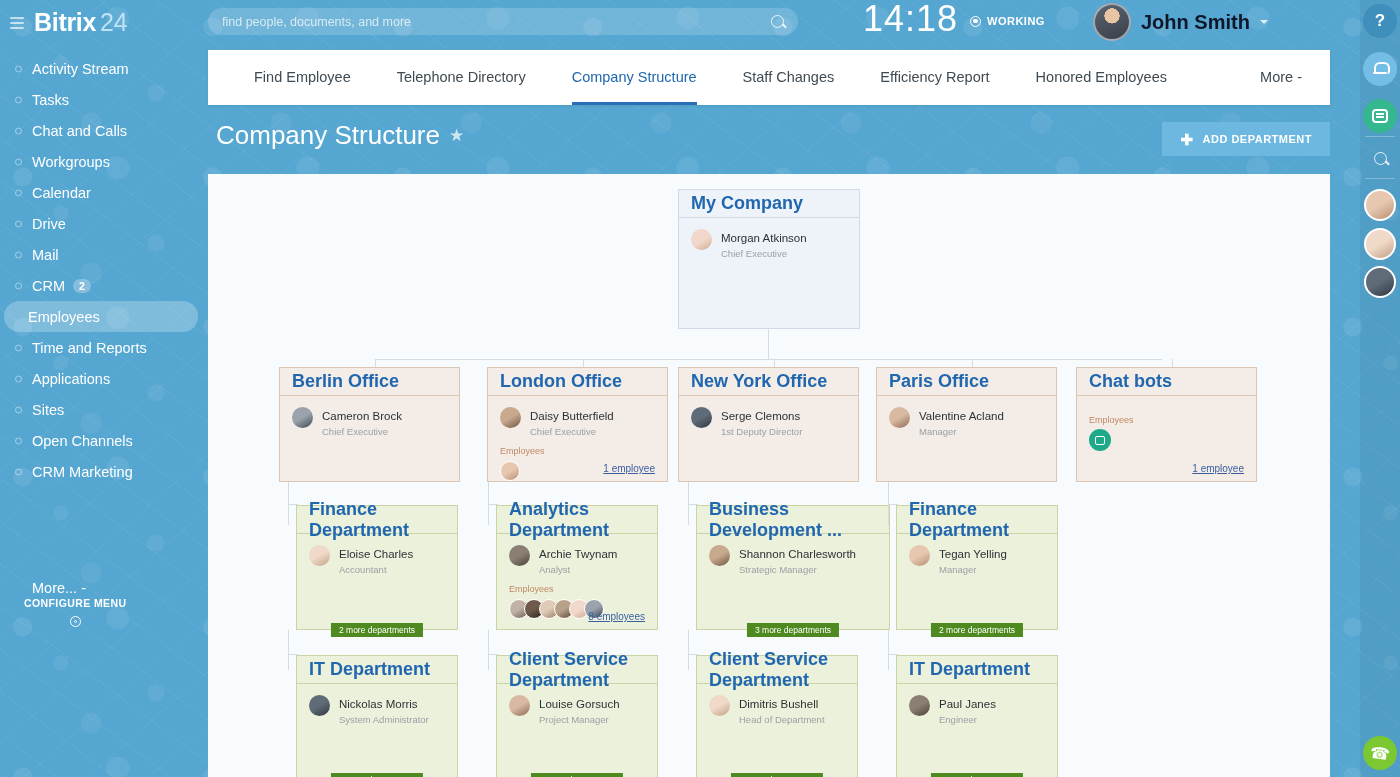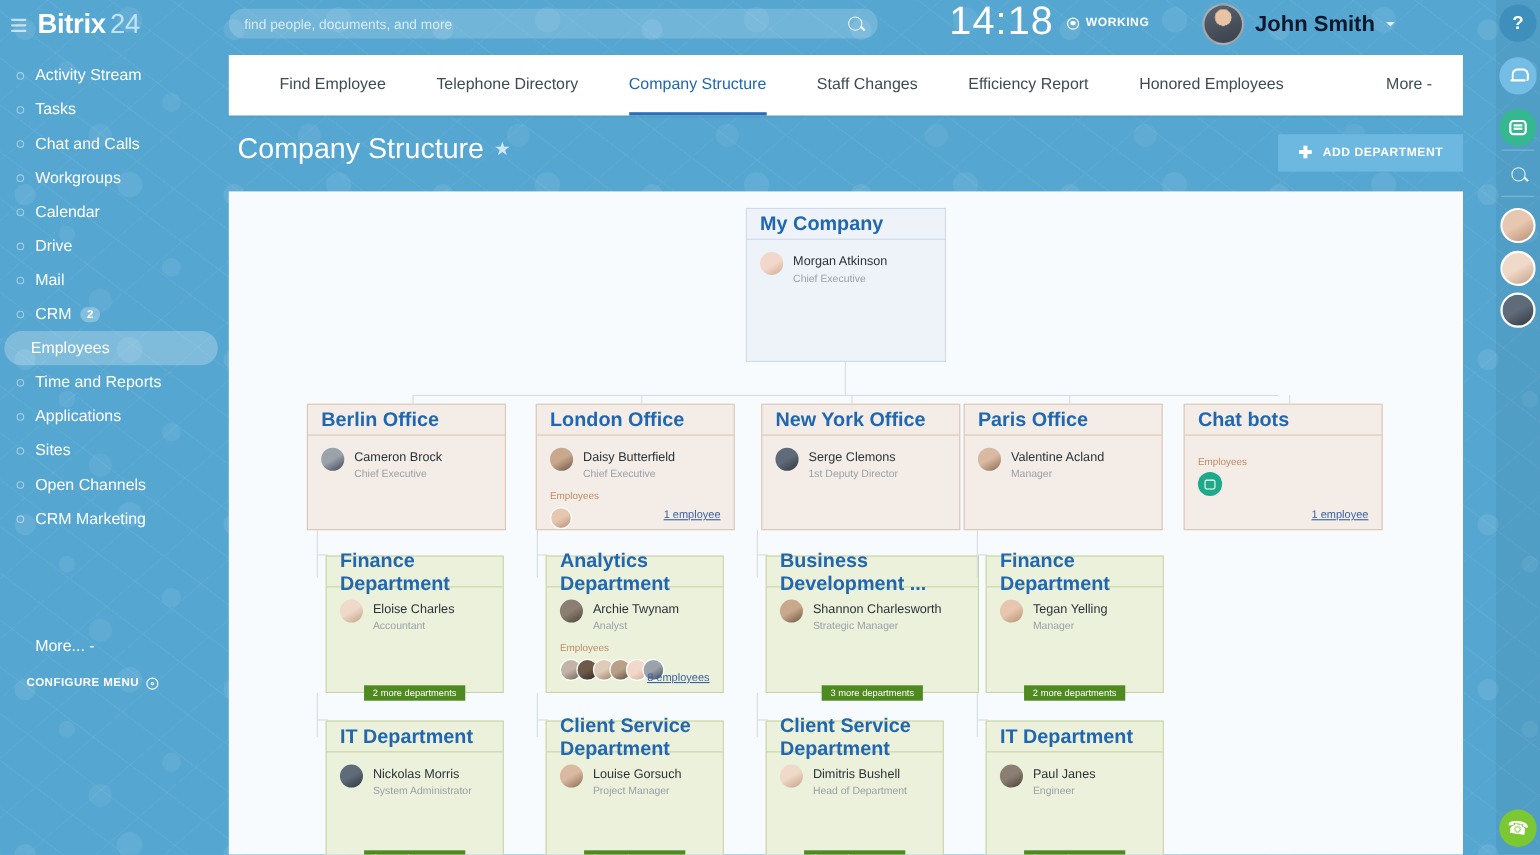--- a/index.html
+++ b/index.html
@@ -49,21 +49,21 @@
   .nav-item.active .nav-label { padding-left:0; }
   .nav-item.active { padding-left:24px; }
   .badge-count {
     margin-left:8px; background:rgba(255,255,255,.28); color:#fff;
     font-size:10.5px; font-weight:bold; border-radius:9px; padding:1px 6px;
   }
   .nav-more { margin-top:85px; }
   .configure {
     position:absolute; left:24px; bottom:150px;
     color:#fff; font-size:10.5px; font-weight:bold; letter-spacing:.4px;
-    display:flex; align-items:center; gap:7px; cursor:pointer;
+    display:flex; align-items:center; gap:7px; cursor:pointer;flex-direction:column;
   }
   .gear {
     width:11px;height:11px;border:1.6px solid #fff;border-radius:50%;
     position:relative;
   }
   .gear::before{content:"";position:absolute;inset:3px;border:1px solid #fff;border-radius:50%;}
 
   
   .topbar { position:absolute; left:208px; top:0; right:40px; height:45px; z-index:6; }
   .search {
@@ -382,21 +382,21 @@
             <span class="p-av avatar f3"></span>
             <span><span class="p-name">Daisy Butterfield</span><div class="p-role">Chief Executive</div></span>
           </div>
           <div class="emp-label">Employees</div>
           <div class="emp-row">
             <span class="p-av avatar f4"></span>
           </div>
           <span class="emp-link">1 employee</span>
         </div>
       </div>
-      <div class="node n-office" style="left: 484px; top: 193px; width: 181px; height: 115px;">
+      <div class="node n-office" style="left: 470px; top: 193px; width: 181px; height: 115px;">
         <div class="node-head">New York Office</div>
         <div class="node-body">
           <div class="person">
             <span class="p-av avatar f5"></span>
             <span><span class="p-name">Serge Clemons</span><div class="p-role">1st Deputy Director</div></span>
           </div>
         </div>
       </div>
       <div class="node n-office" style="left: 668px; top: 193px; width: 181px; height: 115px;">
         <div class="node-head">Paris Office</div>

